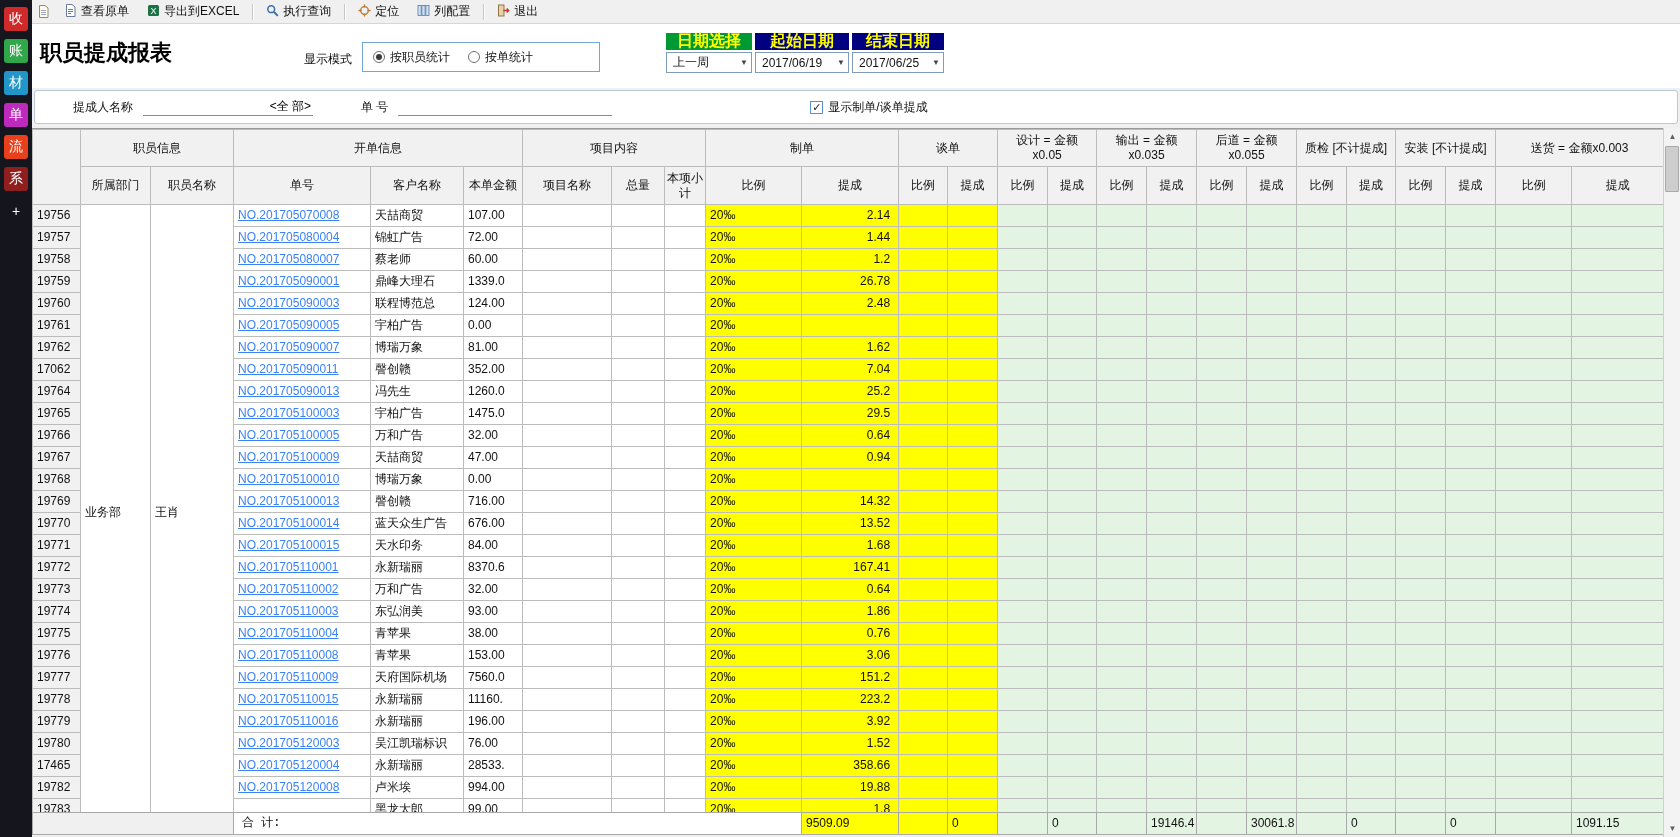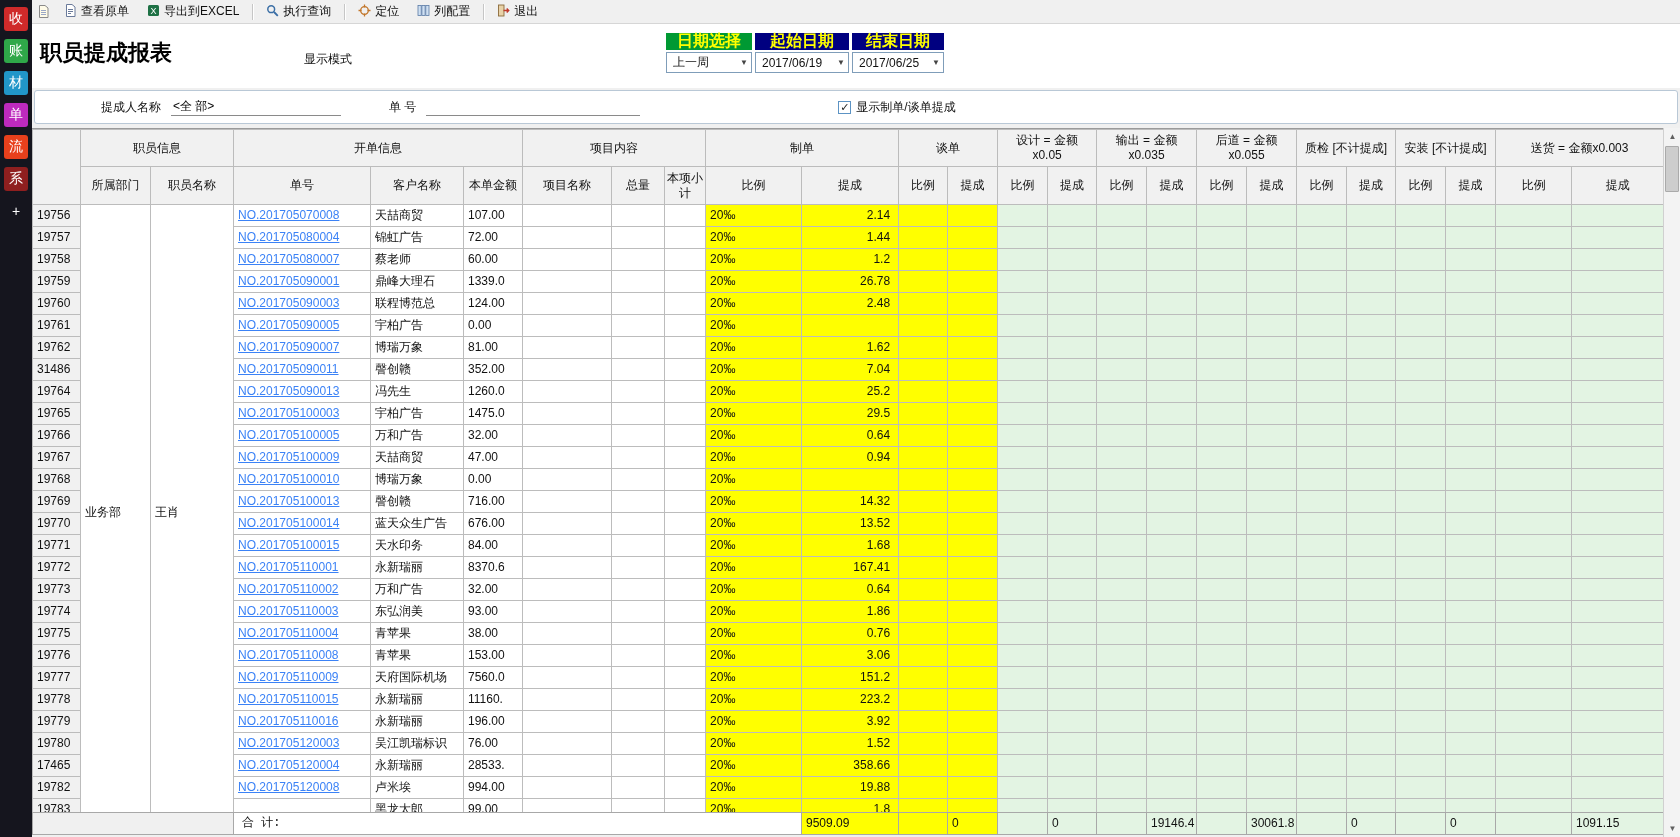--- a/index.html
+++ b/index.html
@@ -30,21 +30,21 @@
   .date-panel { position:absolute; left:634px; top:9px; display:grid; grid-template-columns:86px 94px 92px; grid-auto-rows:auto; column-gap:3px; row-gap:2px; }
   .date-head { height:17px; display:flex; align-items:center; justify-content:center; font-weight:bold; font-size:16px; color:#ffff00; }
   .date-head.green { background:#009933; }
   .date-head.navy { background:#000080; }
   .dropdown { height:21px; background:#fff; border:1px solid #7f9db9; display:flex; align-items:center; justify-content:space-between; padding:0 3px 0 6px; cursor:pointer; font-size:12px; }
   .dd-arrow { font-size:8px; color:#444; }
 
   
   .filter-bar { position:absolute; left:34px; top:90px; width:1644px; height:34px; background:#fff; border:1px solid #b9c8d6; border-radius:3px; display:flex; align-items:center; }
   .flt-label { font-size:12px; color:#111; }
-  .underline-input { border:none; border-bottom:1px solid #8a8a8a; background:transparent; height:18px; font-size:12px; font-family:inherit; outline:none; padding:0 2px; }
+  .underline-input { border:none; border-bottom:1px solid #8a8a8a; background:transparent; height:18px; font-size:12px; font-family:inherit; outline:none; padding:0 2px;text-align:right; }
   .chk-group { display:flex; align-items:center; gap:5px; cursor:pointer; }
   .checkbox { width:13px; height:13px; border:1px solid #5c93c4; background:#fff; display:inline-flex; align-items:center; justify-content:center; font-size:11px; line-height:11px; color:#1a1a1a; }
 
   
   .grid { position:absolute; left:32px; top:128px; width:1631px; height:684px; overflow:hidden; background:#fff; border-top:1px solid #9a9a9a; }
   table { border-collapse:collapse; table-layout:fixed; width:1631px; }
   th, td { border:1px solid #bcbcbc; overflow:hidden; white-space:nowrap; }
   thead th { background:#f1f1f1; font-weight:normal; font-size:12px; text-align:center; white-space:normal; line-height:1.25; padding:1px 2px; }
   .row-group th { height:37px; }
   .row-cols th { height:38px; }
@@ -139,20 +139,32 @@
             <rect x="1.5" y="1" width="5.5" height="11" fill="#e8d2a8" stroke="#8a6a3a" stroke-width="0.9"></rect>
             <path d="M6.5 6.5h5.2M9.7 4.5l2 2-2 2" fill="none" stroke="#c0392b" stroke-width="1.4"></path>
           </svg></span>
       <span>退出</span>
     </button>
   </div>
 
   <div class="title-area">
     <h1 class="page-title">职员提成报表</h1>
     <span class="mode-label">显示模式</span>
+    <div class="mode-box">
+      <span class="radio-opt">
+        <span class="radio checked">
+            <span class="dot"></span>
+          </span>
+        <span>按职员统计</span>
+      </span>
+      <span class="radio-opt">
+        <span class="radio"></span>
+        <span>按单统计</span>
+      </span>
+    </div>
 
     <div class="date-panel">
       <div class="date-head green">日期选择</div>
       <div class="date-head navy">起始日期</div>
       <div class="date-head navy">结束日期</div>
       <div class="dropdown">
         <span>上一周</span>
         <span class="dd-arrow">▼</span>
       </div>
       <div class="dropdown">
@@ -160,21 +172,21 @@
         <span class="dd-arrow">▼</span>
       </div>
       <div class="dropdown">
         <span>2017/06/25</span>
         <span class="dd-arrow">▼</span>
       </div>
     </div>
   </div>
 
   <div class="filter-bar">
-    <span class="flt-label" style="margin-left:66px;">提成人名称</span>
+    <span class="flt-label" style="margin-left:38px;">提成人名称</span>
     <input class="underline-input" style="width: 170px; margin-left: 10px;" value="&lt;全 部&gt;">
     <span class="flt-label" style="margin-left:48px;">单  号</span>
     <input class="underline-input" style="width: 214px; margin-left: 10px;" value="">
     <span class="chk-group" style="margin-left:198px;">
       <span class="checkbox">✓</span>
       <span>显示制单/谈单提成</span>
     </span>
   </div>
 
   <div class="grid">
@@ -420,21 +432,21 @@
             <td class="g"></td>
             <td class="g"></td>
             <td class="g"></td>
             <td class="g"></td>
             <td class="g"></td>
             <td class="g"></td>
             <td class="g"></td>
             <td class="g"></td>
           </tr>
           <tr>
-            <td class="c-num">31486</td>
+            <td class="c-num">17062</td>
             <td class="c-order"><a class="order-link">NO.201705090011</a></td>
             <td class="c-cust">謦创赣</td>
             <td class="c-amt">352.00</td>
             <td class="c-proj"></td>
             <td class="c-qty"></td>
             <td class="c-sub"></td>
             <td class="y c-ratio">20‰</td>
             <td class="y c-comm">7.04</td>
             <td class="y"></td>
             <td class="y"></td>

